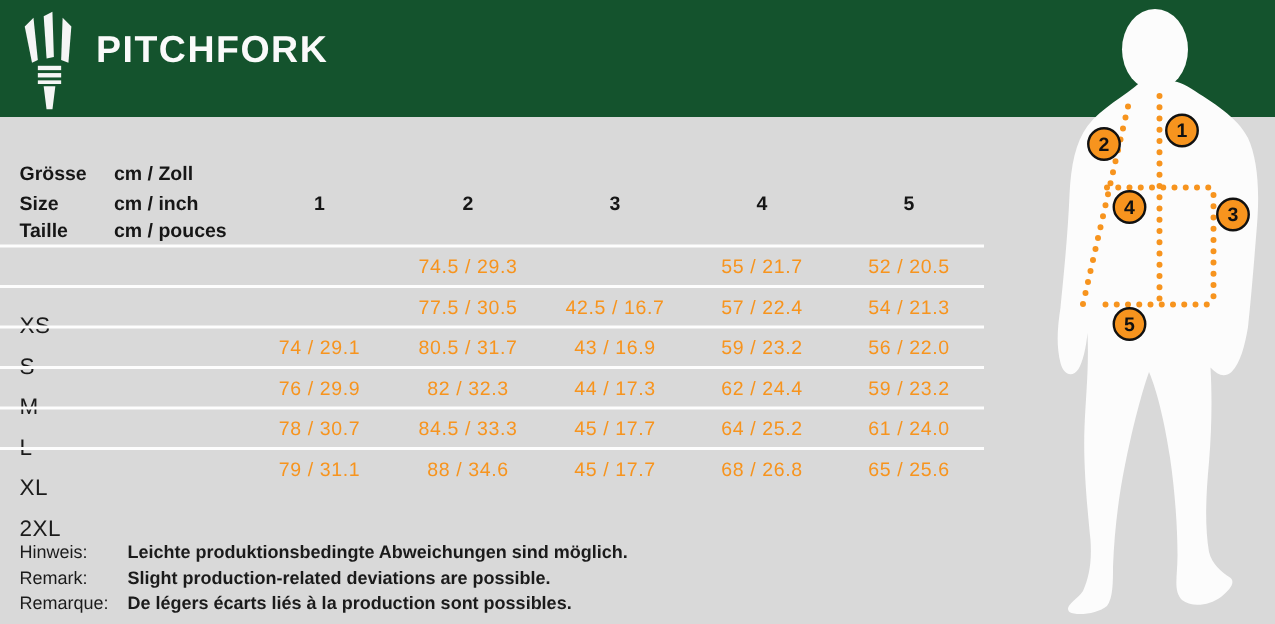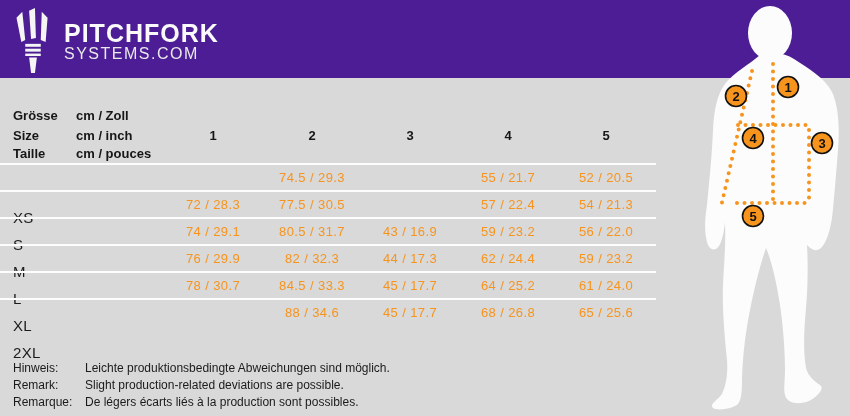--- a/index.html
+++ b/index.html
@@ -1,21 +1,21 @@
 <!DOCTYPE html>
 <html><head>
 <meta charset="utf-8">
 <style>
   html,body{margin:0;padding:0;}
   body{width:850px;height:416px;overflow:hidden;background:#D9D9D9;
        font-family:"Liberation Sans",sans-serif;position:relative;}
   .canvas{position:absolute;inset:0;width:850px;height:416px;background:#D9D9D9;}
 
   
-  .banner{position:absolute;left:0;top:0;width:850px;height:78px;background:#4c1d95;z-index:1;}
+  .banner{position:absolute;left:0;top:0;width:850px;height:78px;background:#14532d;z-index:1;}
   .logo{position:absolute;left:12px;top:5px;display:flex;align-items:flex-start;}
   .logo svg{display:block;}
   .logo-text{margin-left:10px;margin-top:16px;color:#FAFAFA;}
   .logo-title{font-size:25px;font-weight:bold;letter-spacing:1px;line-height:24px;}
   .logo-sub{font-size:16px;font-weight:400;letter-spacing:1.5px;line-height:17px;color:#E9E9E9;}
 
   
   .hdr-line{position:absolute;height:16px;line-height:16px;color:#161616;font-size:13px;font-weight:bold;}
   .hdr-label{position:absolute;left:13px;white-space:nowrap;}
   .hdr-unit{position:absolute;left:76px;white-space:nowrap;}
@@ -24,21 +24,21 @@
   
   .size-row{position:absolute;left:0;width:656px;height:27px;border-top:2px solid #FDFDFD;box-sizing:border-box;z-index:2;}
   .size-label{position:absolute;left:13px;top:0;height:25px;line-height:25px;font-size:15px;color:#1b1b1b;letter-spacing:0.3px;margin-top:40px;}
   .cell{position:absolute;top:0;width:110px;height:25px;line-height:25px;text-align:center;
         font-size:13px;letter-spacing:0.4px;color:#F7941E;white-space:nowrap;}
   .c1{left:158px}.c2{left:257px}.c3{left:355px}.c4{left:453px}.c5{left:551px}
 
   
   .note-line{position:absolute;height:15px;line-height:15px;font-size:12px;color:#1b1b1b;}
   .note-label{position:absolute;left:13px;white-space:nowrap;}
-  .note-text{position:absolute;left:85px;white-space:nowrap;}
+  .note-text{position:absolute;left:85px;white-space:nowrap;font-weight:bold;}
 
   
   .figure{position:absolute;left:680px;top:0;width:170px;height:416px;z-index:3;}
 </style>
 </head>
 <body>
 
 <div class="canvas">
 
   <div class="banner">
@@ -51,21 +51,20 @@
             <polygon points="30,7 36,13 34,38 29,36"></polygon>
             <rect x="13" y="40" width="16" height="3"></rect>
             <rect x="13" y="45" width="16" height="3"></rect>
             <rect x="13" y="50" width="16" height="2.5"></rect>
             <polygon points="17,54 25,54 23,70 19,70"></polygon>
           </g>
         </svg>
       </span>
       <div class="logo-text">
         <div class="logo-title">PITCHFORK</div>
-        <div class="logo-sub">SYSTEMS.COM</div>
       </div>
     </div>
   </div>
 
   <div>
     <div class="hdr-line" style="top:108px">
       <span class="hdr-label">Grösse</span>
       <span class="hdr-unit">cm / Zoll</span>
     </div>
     <div class="hdr-line" style="top:128px">
@@ -85,22 +84,22 @@
 
   <div>
     <div class="size-row" style="top:163px">
       <span class="size-label">XS</span>
       <span class="cell c2">74.5 / 29.3</span>
       <span class="cell c4">55 / 21.7</span>
       <span class="cell c5">52 / 20.5</span>
     </div>
     <div class="size-row" style="top:190px">
       <span class="size-label">S</span>
-      <span class="cell c1">72 / 28.3</span>
       <span class="cell c2">77.5 / 30.5</span>
+      <span class="cell c3">42.5 / 16.7</span>
       <span class="cell c4">57 / 22.4</span>
       <span class="cell c5">54 / 21.3</span>
     </div>
     <div class="size-row" style="top:217px">
       <span class="size-label">M</span>
       <span class="cell c1">74 / 29.1</span>
       <span class="cell c2">80.5 / 31.7</span>
       <span class="cell c3">43 / 16.9</span>
       <span class="cell c4">59 / 23.2</span>
       <span class="cell c5">56 / 22.0</span>
@@ -116,20 +115,21 @@
     <div class="size-row" style="top:271px">
       <span class="size-label">XL</span>
       <span class="cell c1">78 / 30.7</span>
       <span class="cell c2">84.5 / 33.3</span>
       <span class="cell c3">45 / 17.7</span>
       <span class="cell c4">64 / 25.2</span>
       <span class="cell c5">61 / 24.0</span>
     </div>
     <div class="size-row" style="top:298px">
       <span class="size-label">2XL</span>
+      <span class="cell c1">79 / 31.1</span>
       <span class="cell c2">88 / 34.6</span>
       <span class="cell c3">45 / 17.7</span>
       <span class="cell c4">68 / 26.8</span>
       <span class="cell c5">65 / 25.6</span>
     </div>
   </div>
 
   <div>
     <div class="note-line" style="top:361px">
       <span class="note-label">Hinweis:</span>

